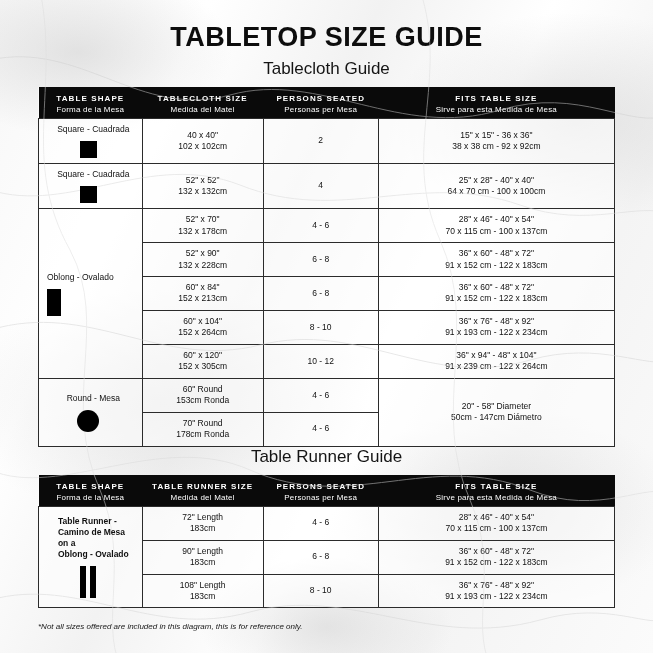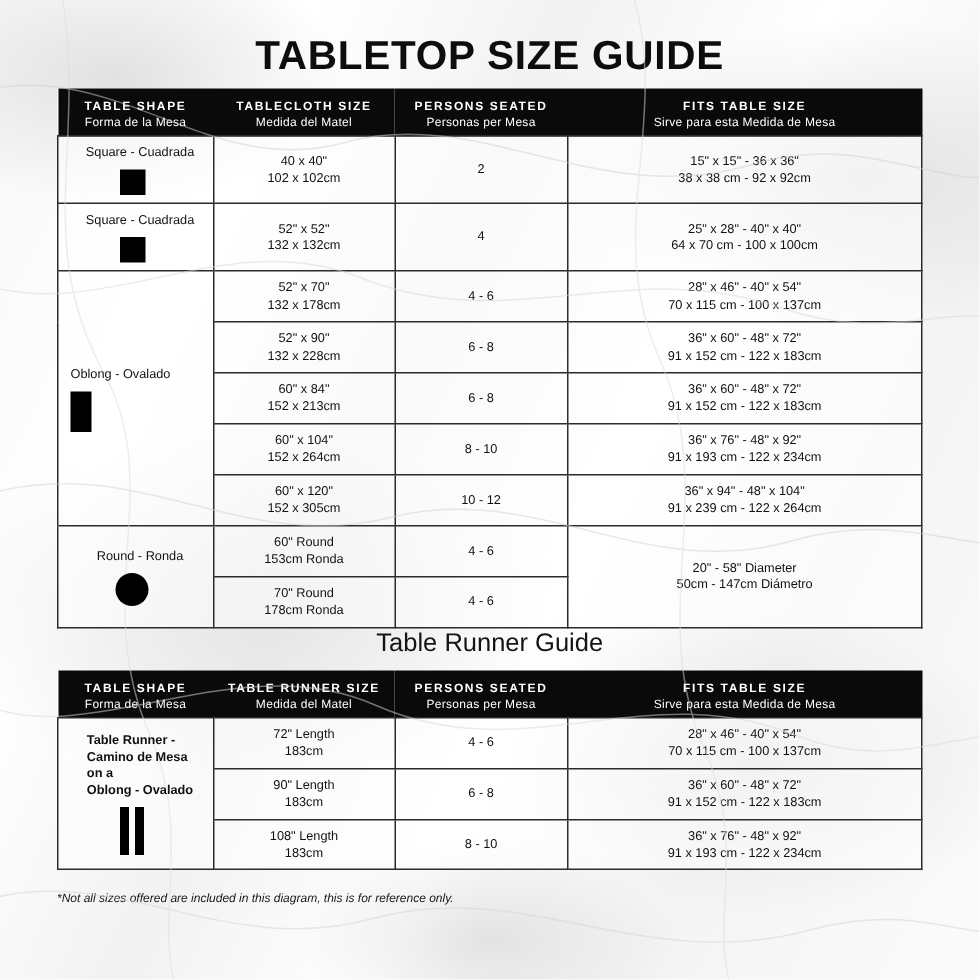--- a/index.html
+++ b/index.html
@@ -162,20 +162,21 @@
       <path d="M-10,330 C90,300 160,370 260,345 C360,320 430,390 530,360 C600,340 650,370 670,360" stroke="#d2d2d2"></path>
       <path d="M-10,470 C60,500 160,430 250,470 C350,514 430,450 530,490 C600,518 650,480 670,495" stroke="#d9d9d9"></path>
       <path d="M-10,600 C80,575 150,640 250,612 C350,585 430,650 540,620 C610,600 650,630 670,618" stroke="#d4d4d4"></path>
       <path d="M40,-10 C60,90 20,160 70,250 C110,325 60,400 100,490 C130,560 100,620 120,665" stroke="#dcdcdc"></path>
       <path d="M420,-10 C450,80 400,150 440,240 C480,330 430,410 470,500 C500,570 470,620 490,665" stroke="#dcdcdc"></path>
     </g>
   </svg>
 
   <h1 class="main-title">TABLETOP SIZE GUIDE</h1>
 
+  <h2 class="section-title">Tablecloth Guide</h2>
 
   <table class="guide">
     <colgroup>
         <col class="c1">
         <col class="c2">
         <col class="c3">
         <col class="c4">
       </colgroup>
     <thead>
       <tr>
@@ -269,21 +270,21 @@
         <td class="cell-2line">60" x 120"
 152 x 305cm</td>
         <td>10 - 12</td>
         <td class="cell-2line">36" x 94" - 48" x 104"
 91 x 239 cm - 122 x 264cm</td>
       </tr>
 
       <tr>
         <td class="shape-cell" rowspan="2">
           <div class="shape-row">
-            <span class="shape-label">Round - Ronda</span>
+            <span class="shape-label">Round - Mesa</span>
             <span class="shape-icon">
                 <span class="circle"></span>
               </span>
           </div>
         </td>
         <td class="cell-2line">60" Round
 153cm Ronda</td>
         <td>4 - 6</td>
         <td class="cell-2line" rowspan="2">20" - 58" Diameter
 50cm - 147cm Diámetro</td>

